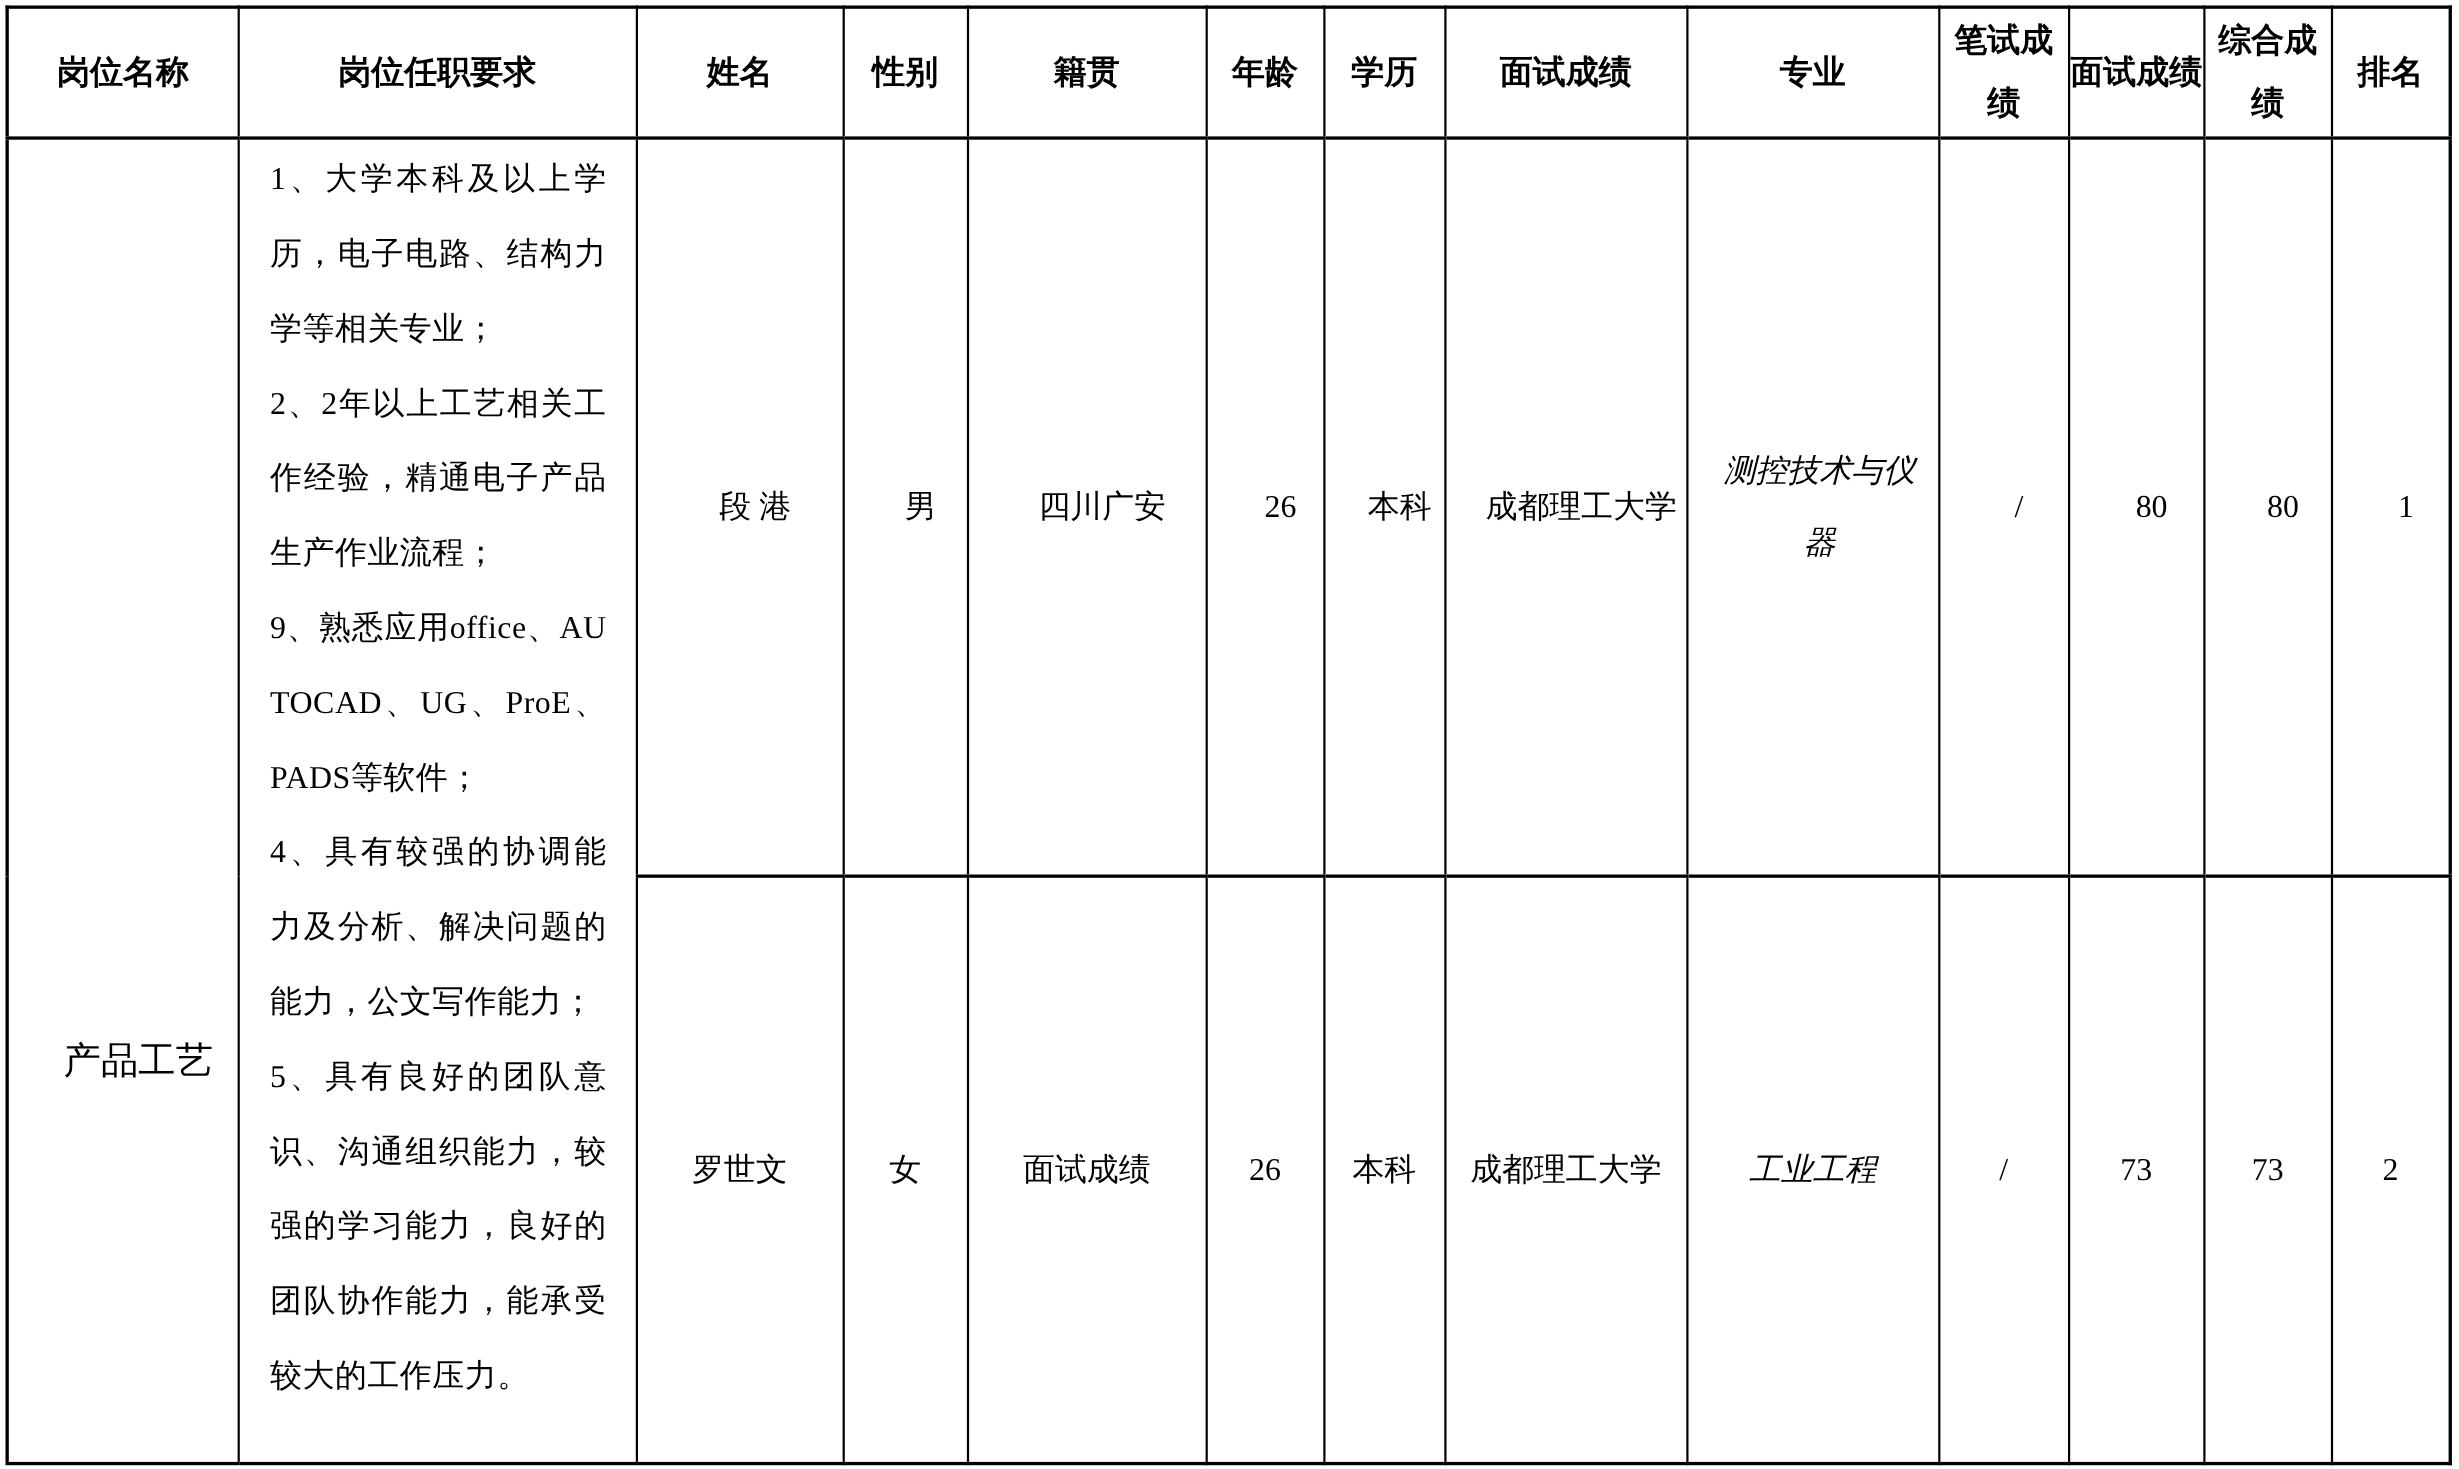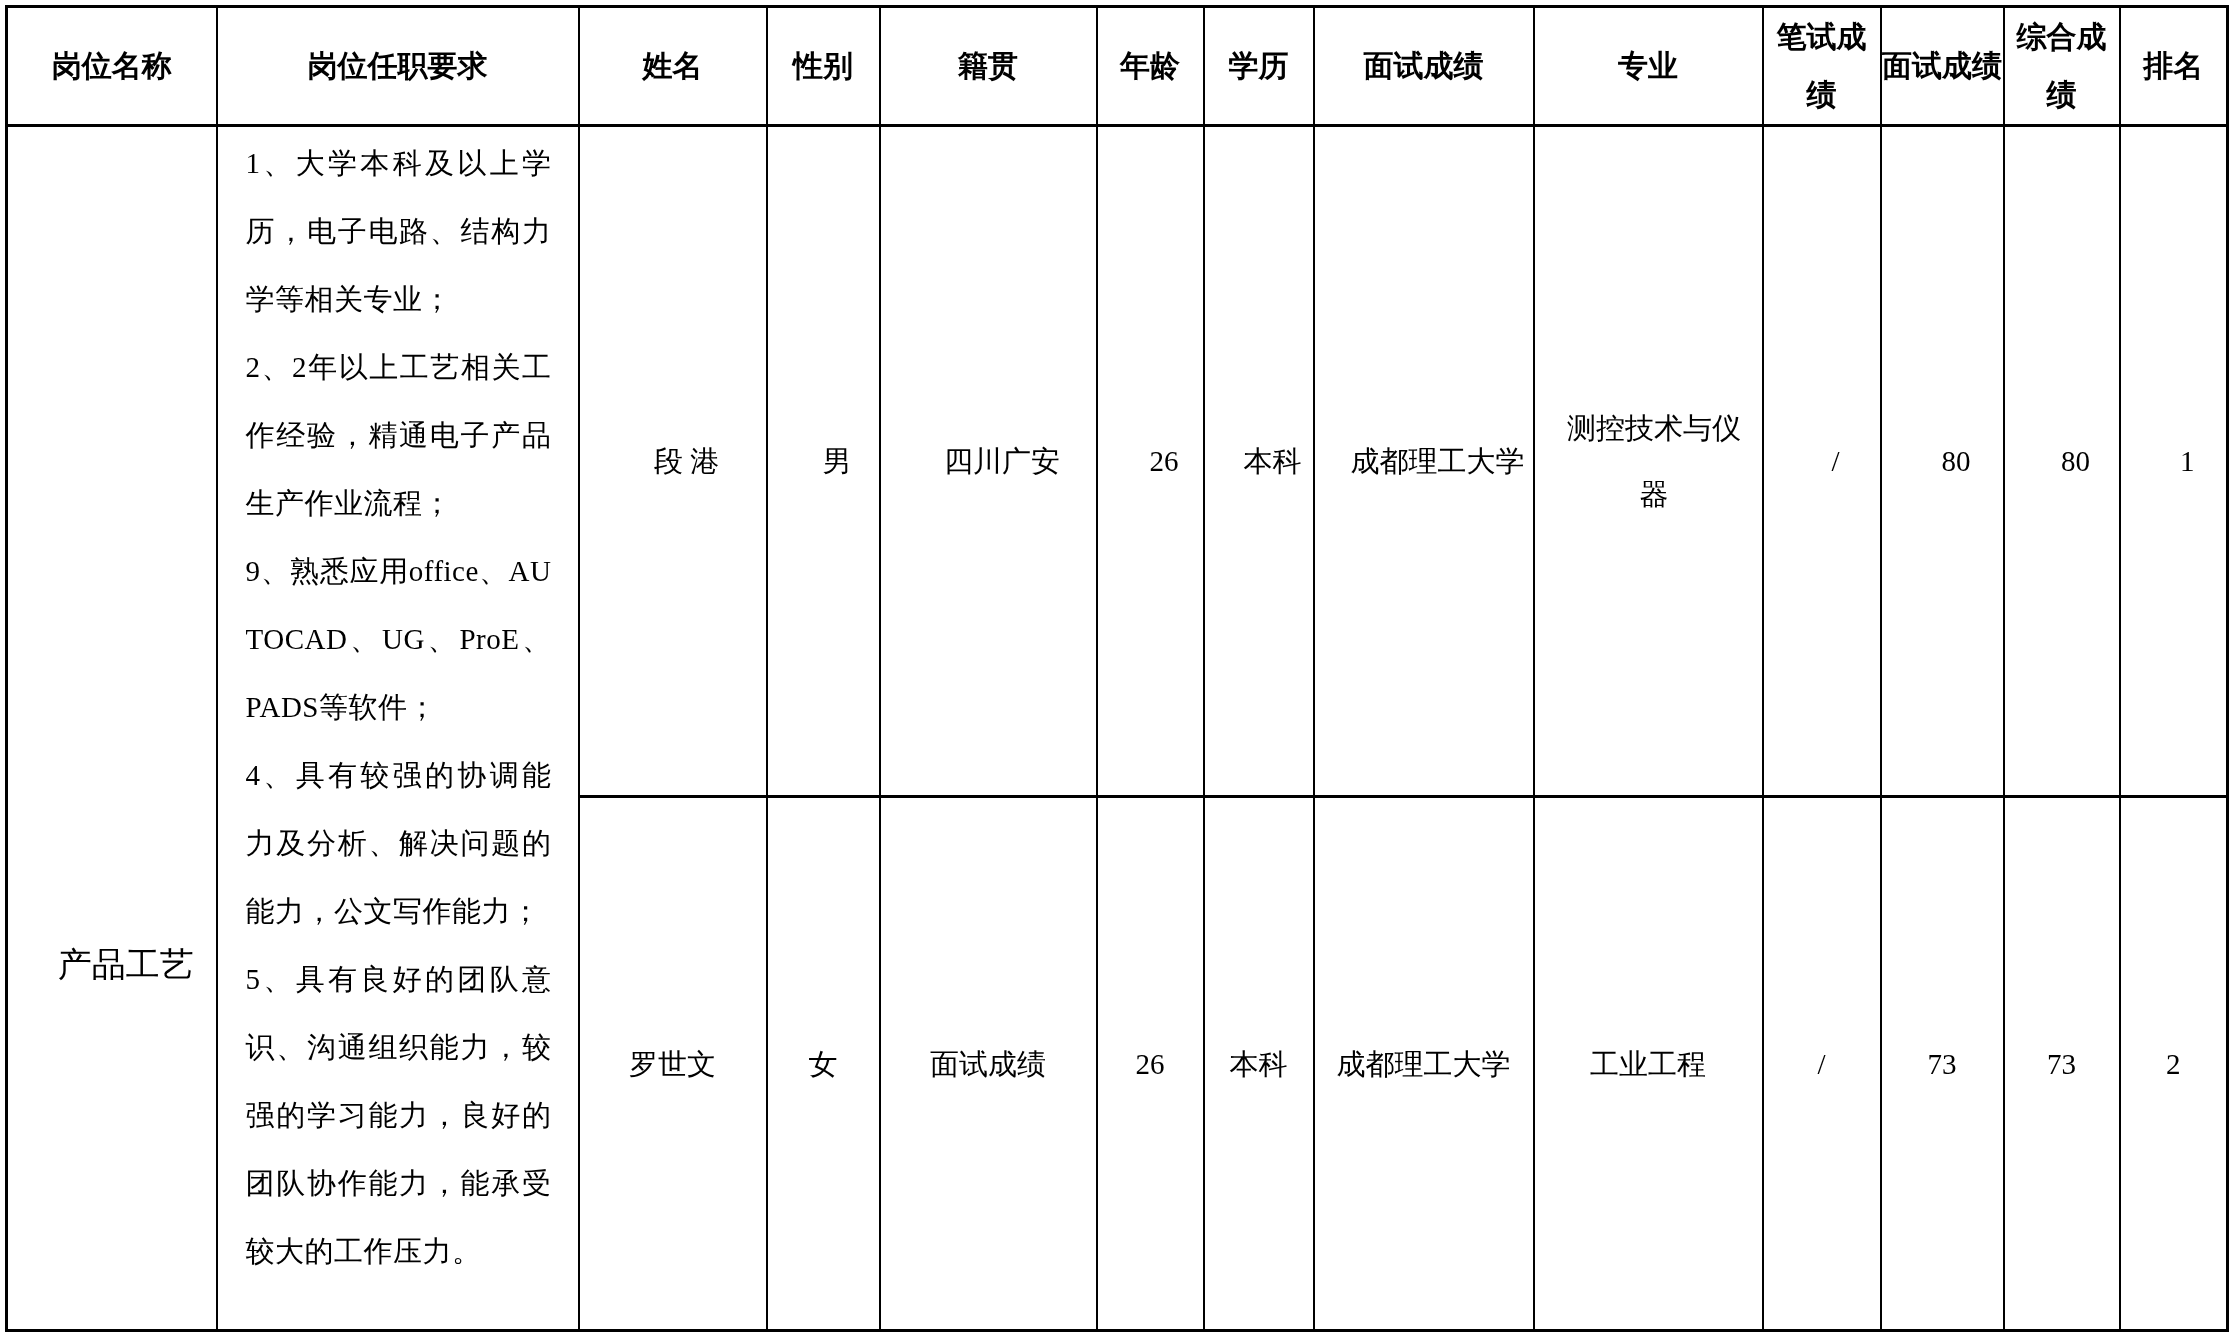--- a/index.html
+++ b/index.html
@@ -50,21 +50,21 @@
     padding:2px 26px 0 26px;
     border-bottom:2px solid #000000;
   }
   .req-item{
     font-size:29px;
     line-height:68px;
     text-align:justify;
     text-justify:inter-character;
     letter-spacing:0.5px;
   }
-  td.major-cell{padding:0 16px;}
+  td.major-cell{padding:0 16px;font-style:italic;}
 </style>
 </head>
 <body>
 
 <div class="page">
   <table class="results">
     <colgroup>
       <col style="width:210px">
         <col style="width:362px">
         <col style="width:188px">

